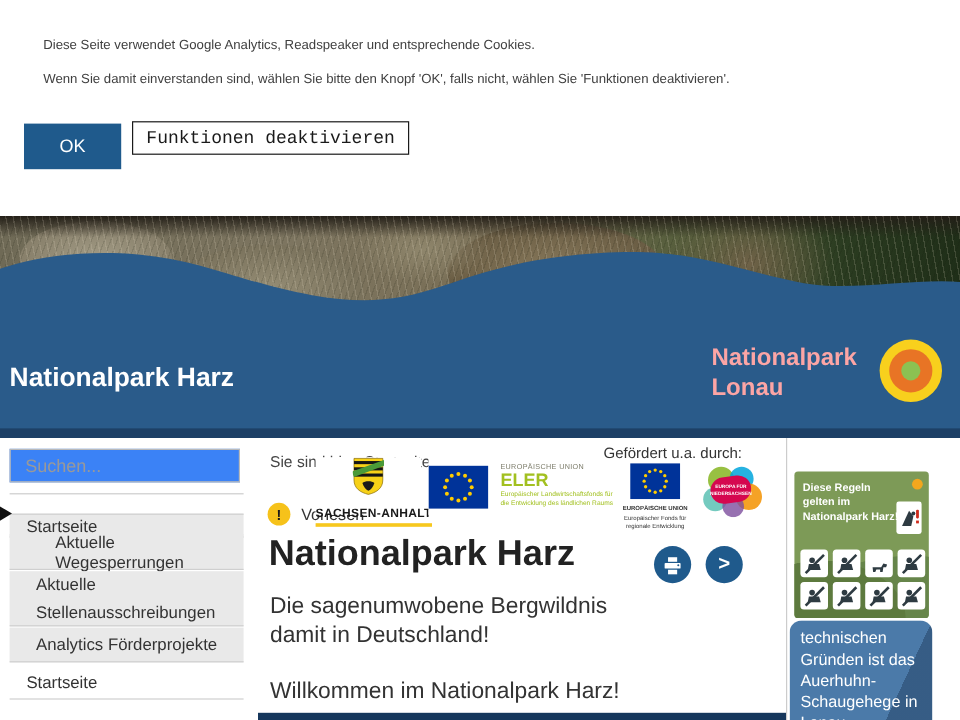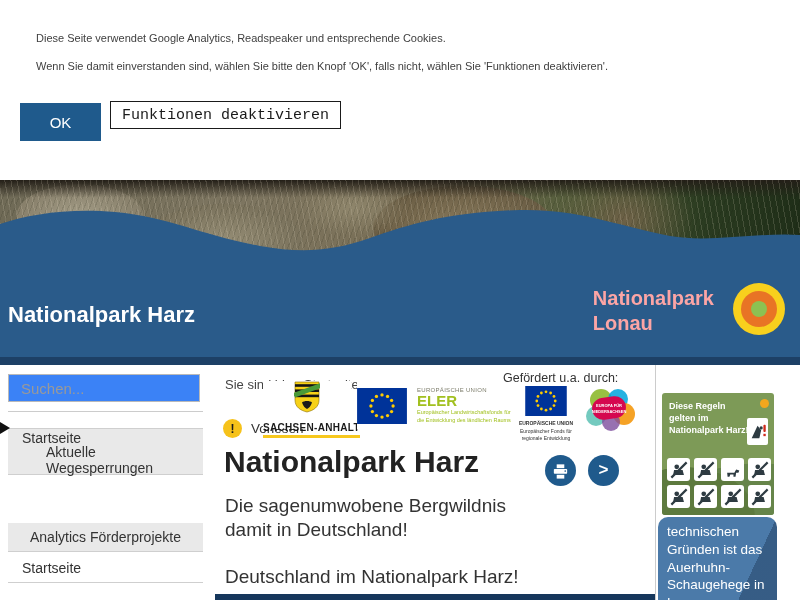--- a/index.html
+++ b/index.html
@@ -201,20 +201,21 @@
   <div class="sidebar">
     <div class="search">
       <input type="text" placeholder="Suchen..." style="">
       <svg class="mag" viewBox="0 0 20 20">
           <use href="#magnifier"></use>
         </svg>
     </div>
     <div class="sb-divider"></div>
     <div class="mi mi-0">Startseite</div>
     <div class="mi mi-1">Aktuelle Wegesperrungen</div>
+    <div class="mi mi-2">Aktuelle Stellenausschreibungen</div>
     <div class="mi mi-3">Analytics Förderprojekte</div>
     <div class="mi mi-4">Startseite</div>
     <div class="arrow"></div>
   </div>
 
   <div class="main">
     <div class="breadcrumb">Sie sind hier: Startseite</div>
 
     <div class="funded">Gefördert u.a. durch:</div>
 
@@ -262,21 +263,21 @@
     <h1 class="page-h1">Nationalpark Harz</h1>
 
     <button class="round-btn btn-print">
       <svg width="20" height="20" viewBox="0 0 20 20">
           <use href="#printer"></use>
         </svg>
     </button>
     <button class="round-btn btn-share">&gt;</button>
 
     <div class="subtitle">Die sagenumwobene Bergwildnis damit in Deutschland!</div>
-    <div class="welcome">Deutschland im Nationalpark Harz!</div>
+    <div class="welcome">Willkommen im Nationalpark Harz!</div>
     <div class="media-strip"></div>
   </div>
 
   <div class="aside">
     <div class="poster">
       <div class="hills"></div>
       <div class="poster-title">Diese Regeln gelten im Nationalpark Harz!</div>
       <div class="poster-logo"></div>
       <div class="climb">
         <svg viewBox="0 0 20 20">

